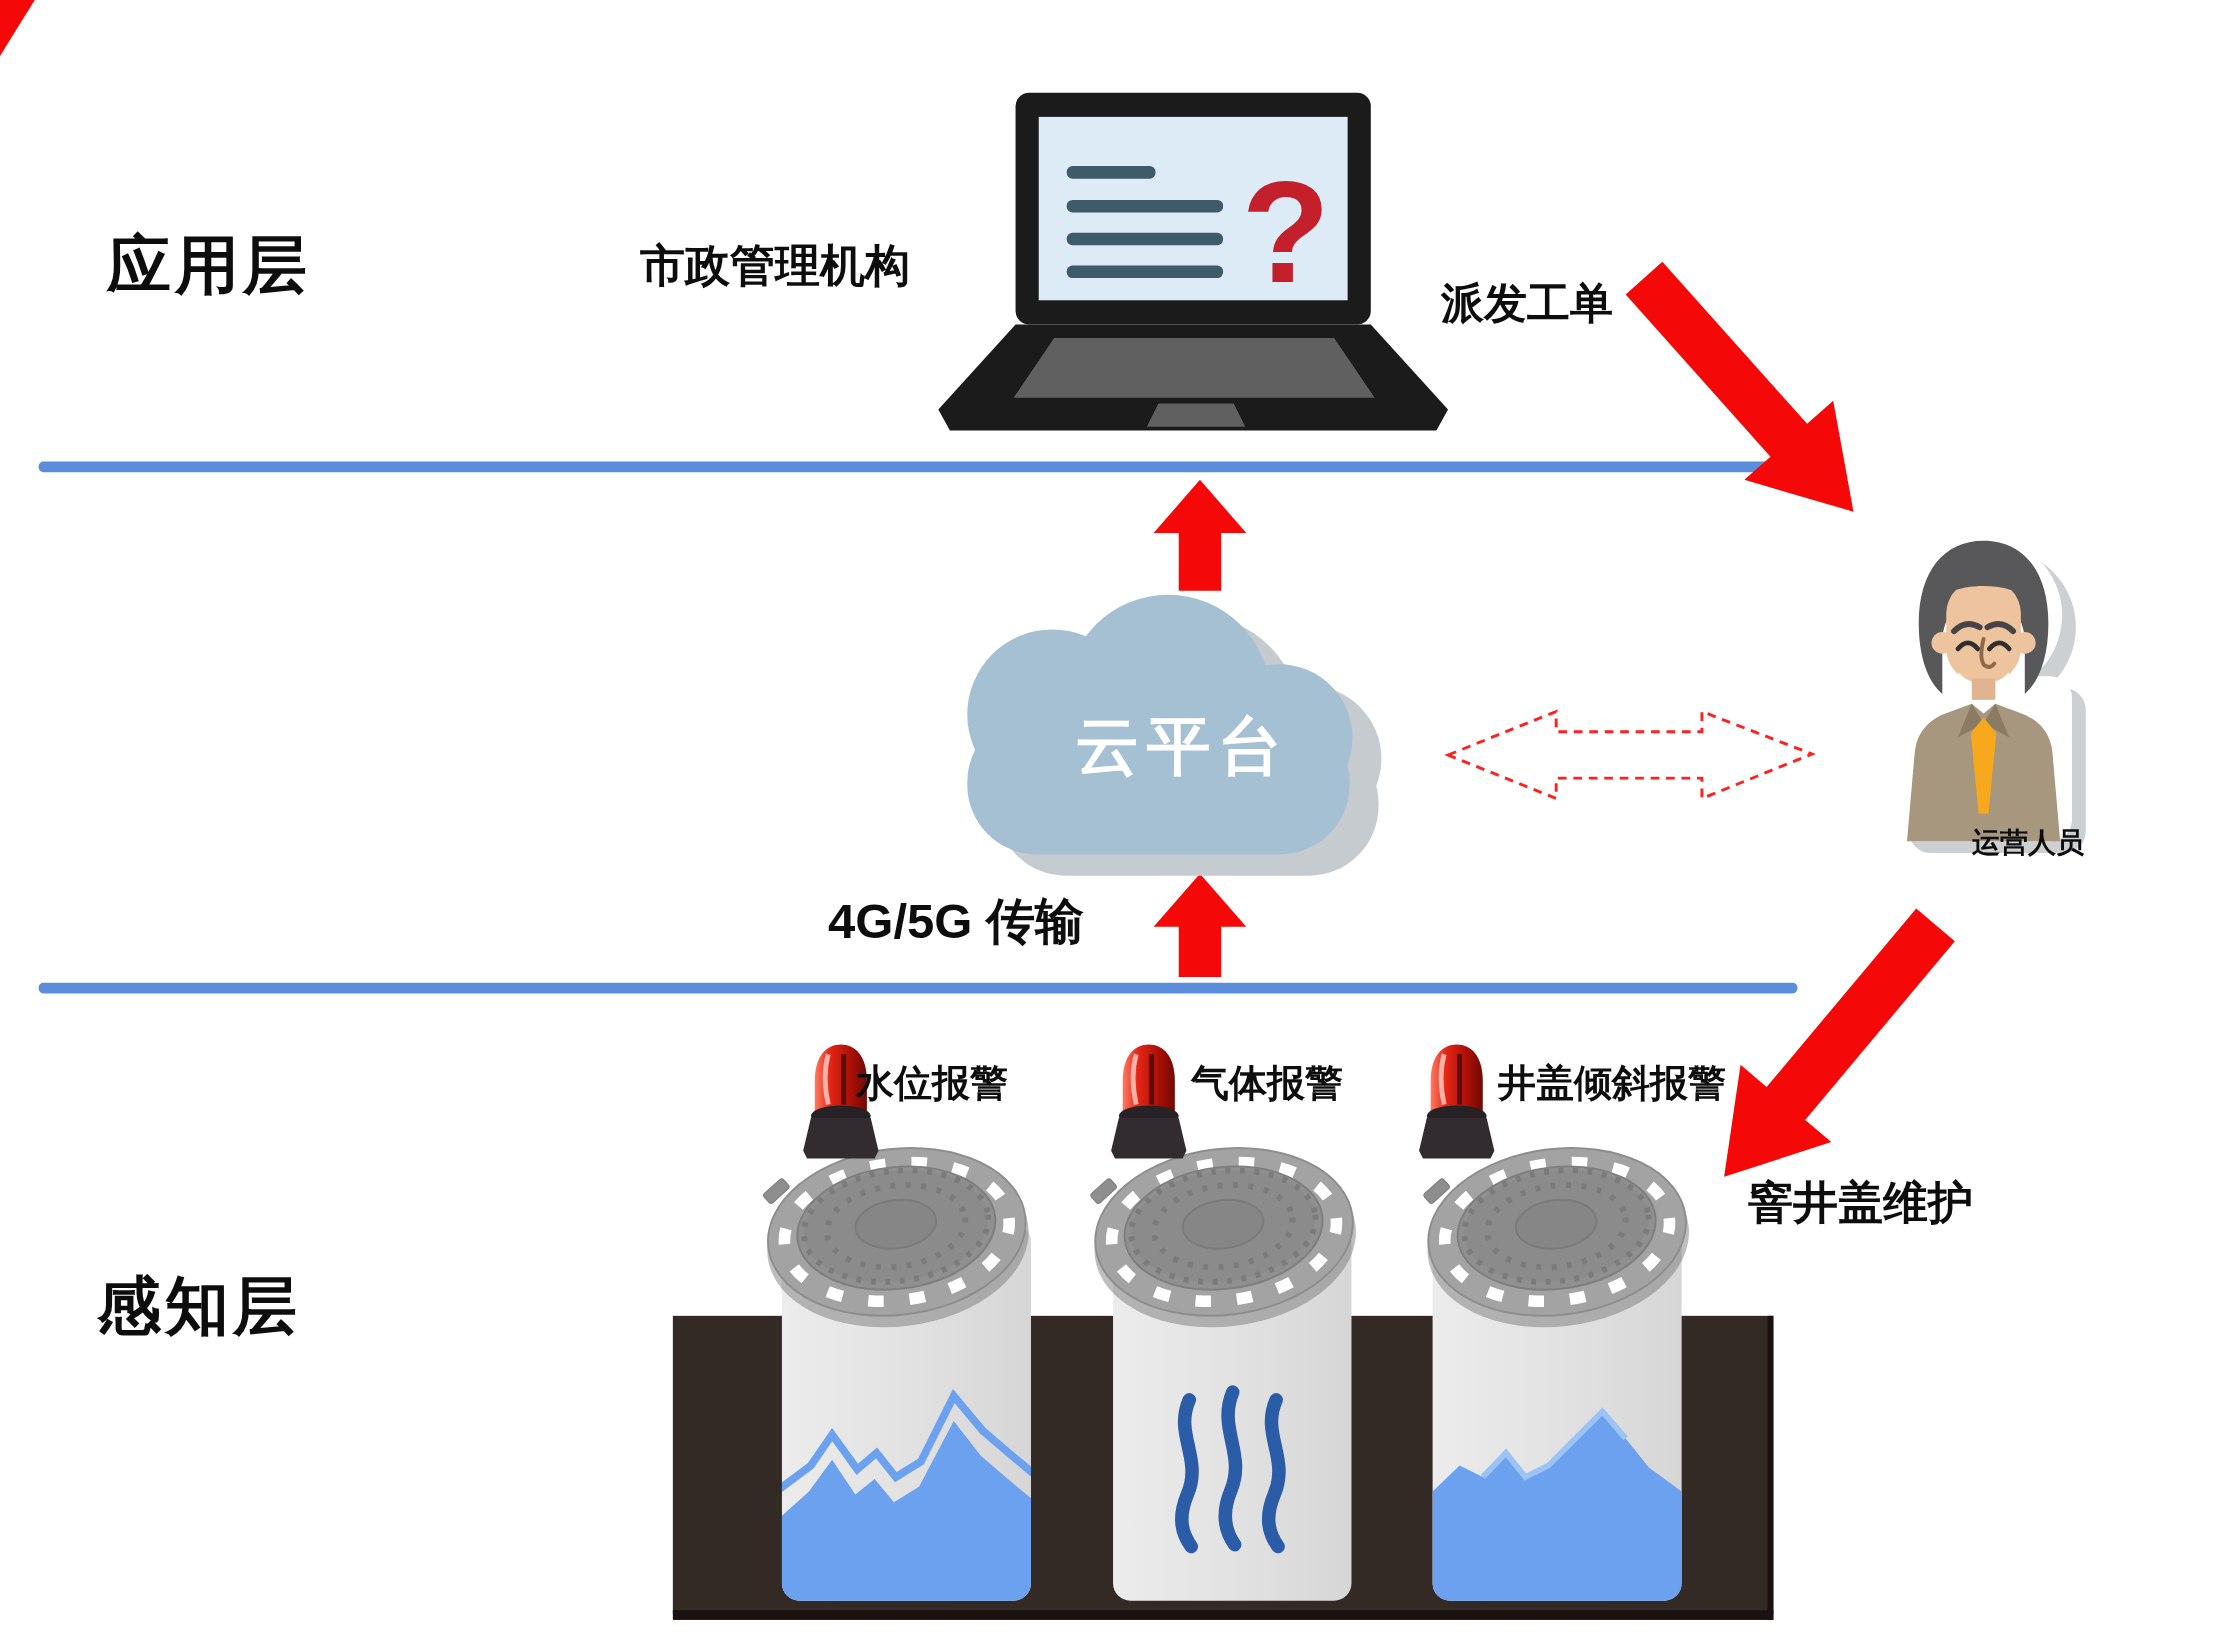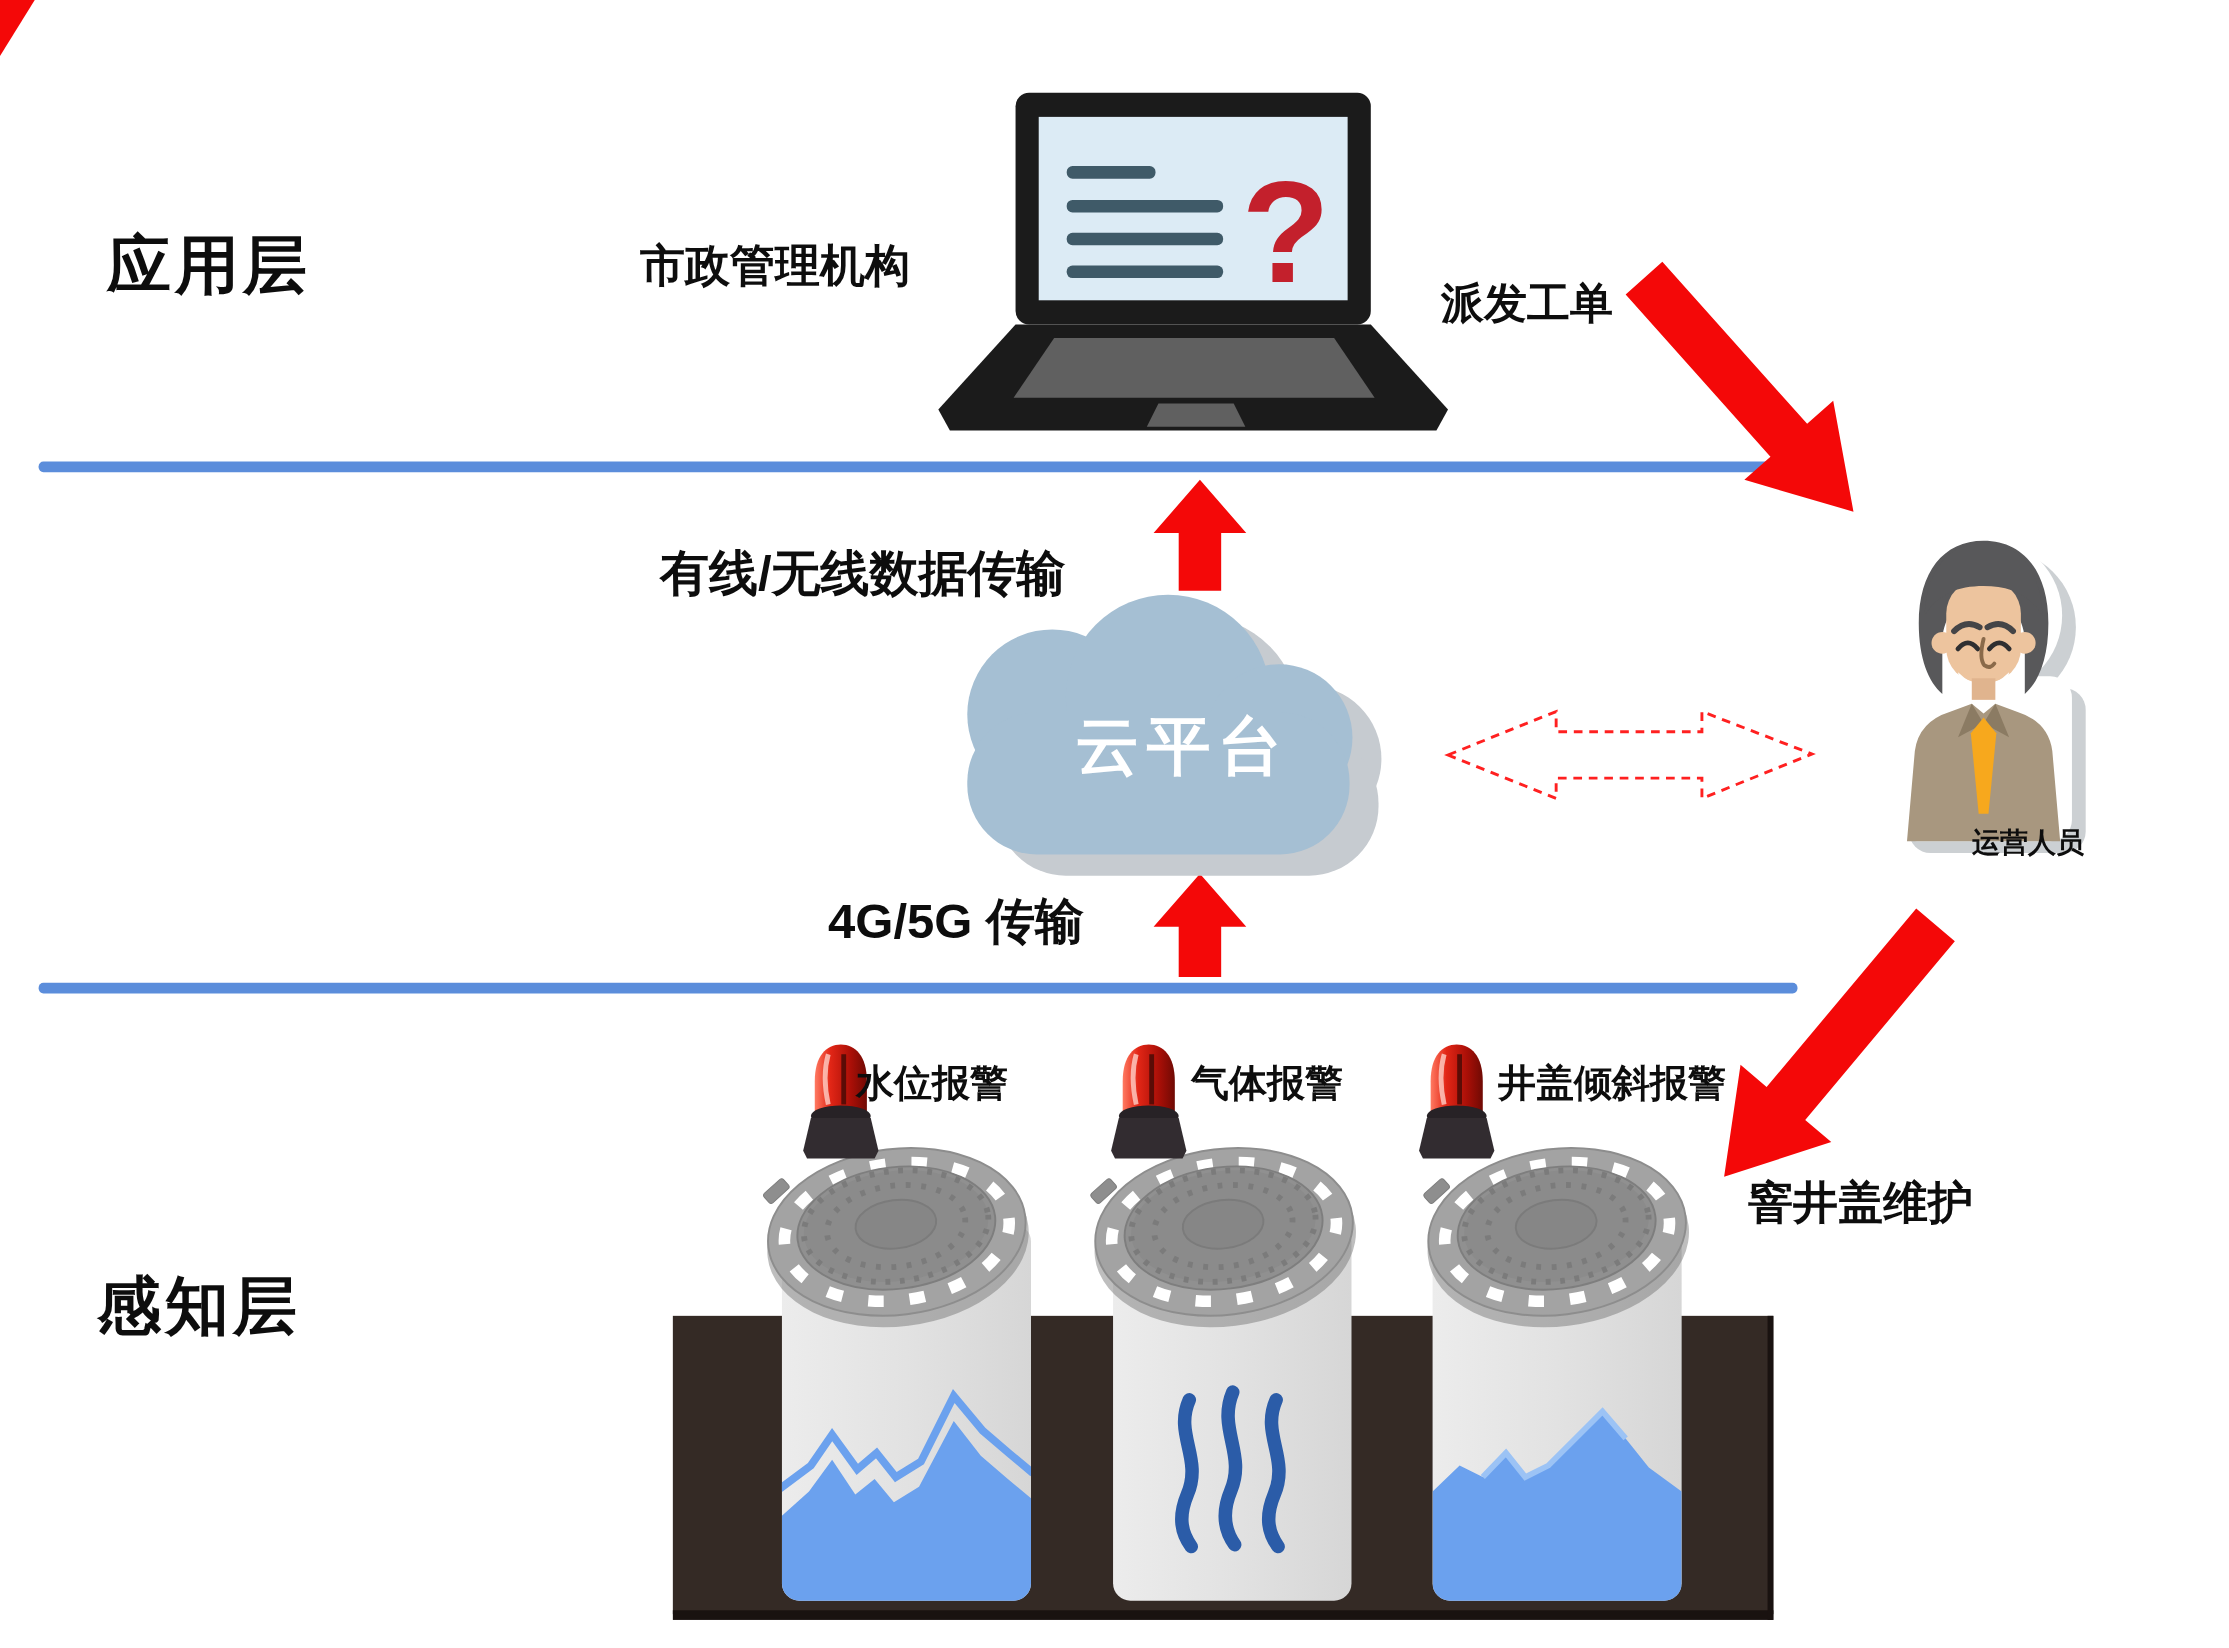--- a/index.html
+++ b/index.html
@@ -175,21 +175,20 @@
       <path d="M96,192 L109,208 L101,290 L91,290 L83,208 Z" fill="#f7a81d"></path>
     </g>
   </svg>
 
   <div class="lbl lbl-section app">应用层</div>
   <div class="lbl lbl-section perc">感知层</div>
 
   <div class="lbl lbl-org">市政管理机构</div>
   <div class="lbl lbl-dispatch">派发工单</div>
 
-  <div class="lbl lbl-wired">有线/无线数据传输</div>
   <div class="lbl lbl-mobile">4G/5G 传输</div>
 
   <div class="lbl lbl-operator">运营人员</div>
   <div class="lbl lbl-maintenance">窨井盖维护</div>
 
   <div class="lbl lbl-alarm a1">水位报警</div>
   <div class="lbl lbl-alarm a2">气体报警</div>
   <div class="lbl lbl-alarm a3">井盖倾斜报警</div>
 
 </div>

